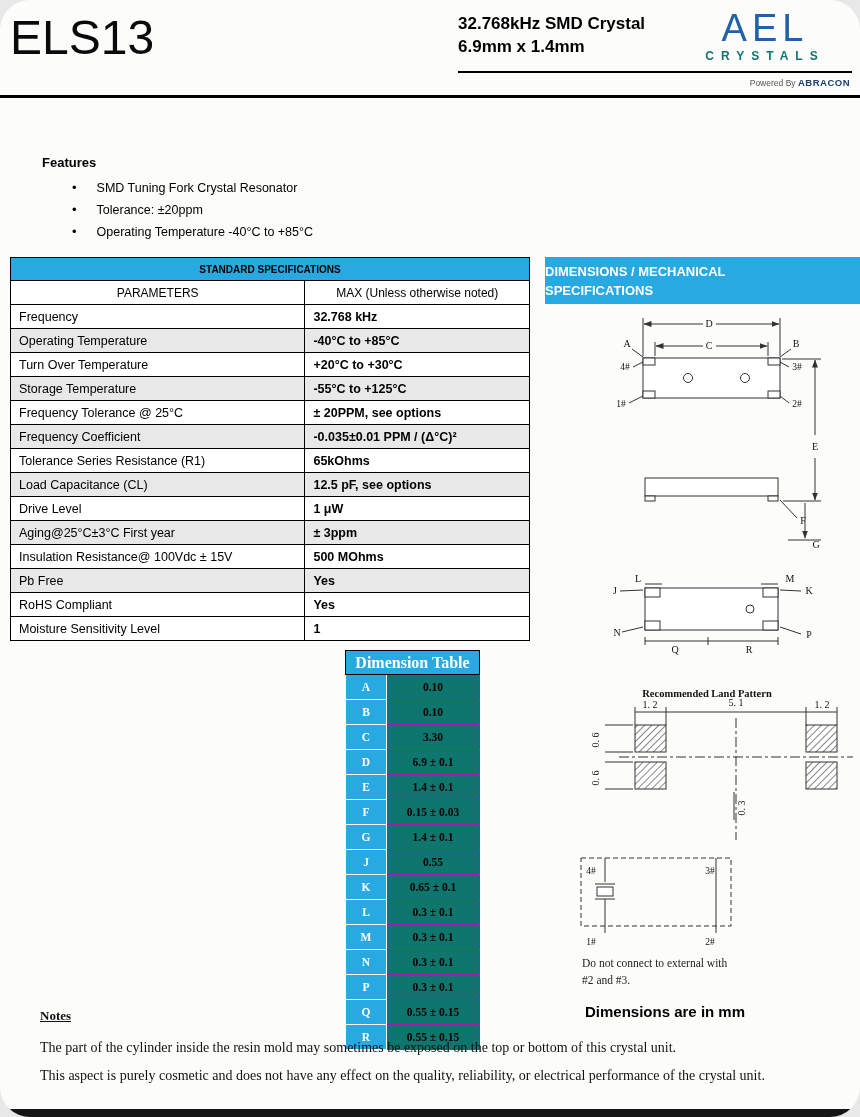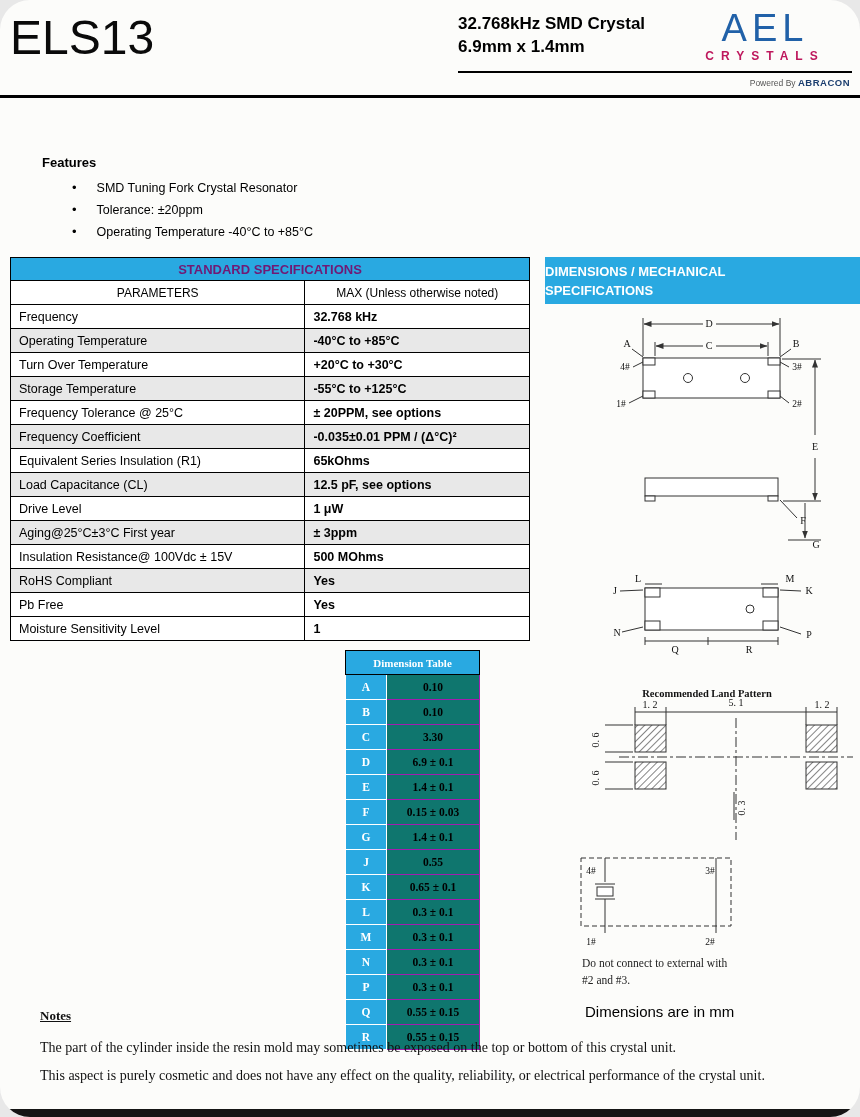--- a/index.html
+++ b/index.html
@@ -3,61 +3,61 @@
 <meta charset="utf-8">
 <style>
   html,body{margin:0;padding:0;background:#e8e8e8;}
   .page{position:relative;width:860px;height:1117px;background:#fcfcfa;font-family:"Liberation Sans",sans-serif;color:#000;overflow:hidden;margin:0 auto;border-radius:30px;}
 
   
   .product-title{position:absolute;left:10px;top:10px;font-size:48px;font-weight:400;letter-spacing:0;color:#0a0a0a;}
   .subtitle{position:absolute;left:458px;top:12px;font-size:17px;font-weight:700;line-height:23px;color:#000;}
   .logo{position:absolute;left:690px;top:8px;width:150px;text-align:center;}
   .logo-ael{font-size:38px;font-weight:400;color:#2161A8;letter-spacing:5px;line-height:40px;}
-  .logo-crystals{font-size:12px;font-weight:700;color:#be185d;letter-spacing:7px;margin-top:1px;}
+  .logo-crystals{font-size:12px;font-weight:700;color:#0f766e;letter-spacing:7px;margin-top:1px;}
   .powered{position:absolute;left:700px;top:77px;width:150px;text-align:right;font-size:8.5px;color:#555;}
   .powered .abracon{font-weight:700;color:#1B3E6F;font-size:9.5px;letter-spacing:0.5px;}
   .rule-right{position:absolute;left:458px;top:71px;width:394px;height:2px;background:#000;}
   .rule-main{position:absolute;left:0;top:95px;width:860px;height:3px;background:#000;}
 
   
   .features{position:absolute;left:42px;top:155px;font-size:12.5px;}
   .features-title{font-weight:700;font-size:13px;margin-bottom:10px;}
   .feature-item{display:flex;margin-bottom:7px;align-items:baseline;text-align:center;}
   .feature-item .bullet{margin-left:30px;margin-right:20px;font-size:13px;}
   .feature-item .bullet::before{content:"•";}
 
   
   .spec-table{position:absolute;left:10px;top:257px;width:520px;border-collapse:collapse;font-size:12.5px;}
   .spec-table th,.spec-table td{border:1px solid #000;}
-  .spec-title-cell{background:#29A9E1;color:#701a75;font-size:13px;font-weight:700;height:20px;text-align:center;}
+  .spec-title-cell{background:#29A9E1;color:#000000;font-size:10px;font-weight:700;height:20px;text-align:center;}
   .spec-head th{font-weight:400;text-align:center;height:21px;background:#fff;font-size:12px;}
   .spec-table td{height:23px;padding:0 4px 0 8px;}
   .spec-table td.val{font-weight:700;}
   .spec-table tbody tr:nth-child(even){background:#E8E8E8;}
   .spec-table tbody tr:nth-child(odd){background:#fff;}
   .spec-table tbody tr:last-child{background:#fff;}
 
   
   .dim-header{position:absolute;left:545px;top:257px;width:315px;height:47px;background:#29A9E1;color:#fff;font-weight:700;font-size:13px;text-align:left;display:flex;flex-direction:column;justify-content:center;line-height:19px;}
 
   
   .dim-table{position:absolute;left:345px;top:650px;border-collapse:collapse;font-family:"Liberation Serif",serif;font-size:11.5px;}
-  .dim-table .dtitle{background:#29A9E1;color:#fff;font-weight:700;text-align:center;height:21px;border:1px solid #000;font-size:11px;}
+  .dim-table .dtitle{background:#29A9E1;color:#fff;font-weight:700;text-align:center;height:21px;border:1px solid #000;font-size:16px;}
   .dim-table td{height:22px;}
   .dim-table .dletter{width:38px;background:#29A9E1;color:#fff;font-weight:700;text-align:center;border:1px solid #fff;}
   .dim-table .dval{width:90px;background:#0f766e;border:1px solid #a21caf;font-weight:700;text-align:center;}
 
   
   .drawings{position:absolute;left:553px;top:300px;}
   .drawings text{fill:#111;stroke:none;font-family:"Liberation Serif",serif;font-size:10px;text-anchor:middle;}
   .drawings .lp-title{font-weight:700;font-size:10.5px;}
   .drawings .pin{font-size:9.5px;}
   .connect-note{position:absolute;left:582px;top:955px;font-family:"Liberation Serif",serif;font-size:11.5px;line-height:17px;color:#222;}
-  .units-note{position:absolute;left:585px;top:1003px;font-size:15px;color:#000;}
+  .units-note{position:absolute;left:585px;top:1003px;font-size:15px;color:#000;font-weight:bold;}
 
   
   .notes{position:absolute;left:40px;top:1008px;width:792px;font-family:"Liberation Serif",serif;color:#111;}
   .notes-title{font-size:13px;font-weight:700;text-decoration:underline;margin-bottom:14px;}
   .notes p{margin:0 0 9px;font-size:14px;line-height:19px;}
 
   .footer-bar{position:absolute;left:0;top:1109px;width:860px;height:8px;background:#151515;}
 </style>
 </head>
 <body>
@@ -129,45 +129,45 @@
         </tr>
       <tr>
           <td>Frequency Tolerance @ 25°C</td>
           <td class="val">± 20PPM, see options</td>
         </tr>
       <tr>
           <td>Frequency Coefficient</td>
           <td class="val">-0.035±0.01 PPM / (Δ°C)²</td>
         </tr>
       <tr>
-          <td>Equivalent Series Insulation (R1)</td>
+          <td>Tolerance Series Resistance (R1)</td>
           <td class="val">65kOhms</td>
         </tr>
       <tr>
           <td>Load Capacitance (CL)</td>
           <td class="val">12.5 pF, see options</td>
         </tr>
       <tr>
           <td>Drive Level</td>
           <td class="val">1 μW</td>
         </tr>
       <tr>
           <td>Aging@25°C±3°C First year</td>
           <td class="val">± 3ppm</td>
         </tr>
       <tr>
           <td>Insulation Resistance@ 100Vdc ± 15V</td>
           <td class="val">500 MOhms</td>
         </tr>
       <tr>
+          <td>Pb Free</td>
+          <td class="val">Yes</td>
+        </tr>
+      <tr>
           <td>RoHS Compliant</td>
-          <td class="val">Yes</td>
-        </tr>
-      <tr>
-          <td>Pb Free</td>
           <td class="val">Yes</td>
         </tr>
       <tr>
           <td>Moisture Sensitivity Level</td>
           <td class="val">1</td>
         </tr>
     </tbody>
   </table>
 
   <div class="dim-header">

